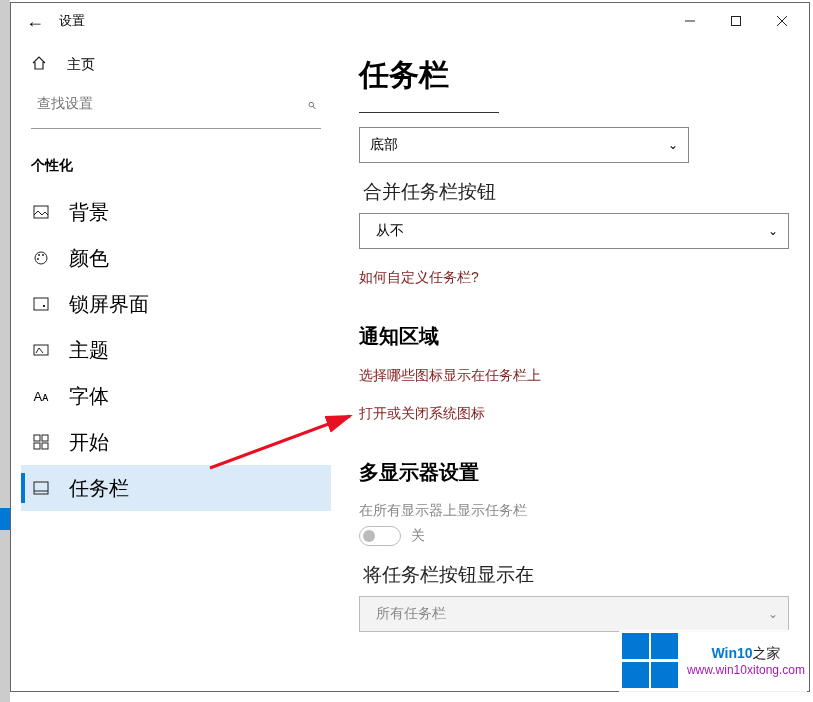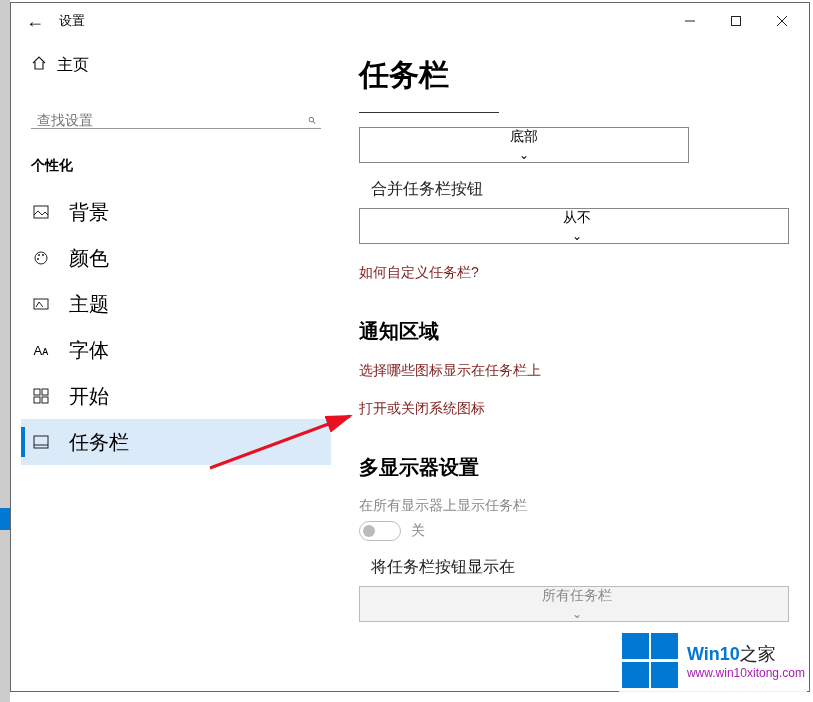--- a/index.html
+++ b/index.html
@@ -8,52 +8,52 @@
 .titlebar { height: 36px; display: flex; align-items: center; padding: 0 4px; }
 .titlebar .back { width: 40px; text-align: center; font-size: 18px; cursor: pointer; }
 .titlebar .title { font-size: 13px; margin-left: 4px; }
 .titlebar .spacer { flex: 1; }
 .winbtn { width: 46px; height: 32px; display: flex; align-items: center; justify-content: center; cursor: pointer; }
 .winbtn svg { width: 10px; height: 10px; }
 .content { flex: 1; display: flex; overflow: hidden; }
 .sidebar { width: 320px; padding: 0 0 0 10px; overflow-y: auto; }
 .home-row { display: flex; align-items: center; height: 40px; padding-left: 10px; margin-top: 6px; cursor: pointer; }
 .home-row .icon { width: 22px; }
-.home-row .label { font-size: 16px; margin-left: 4px; }
-.search-box { margin: 10px 10px 16px 10px; height: 34px; border-bottom: 1px solid #999; display: flex; align-items: flex-end; padding: 0 6px; }
+.home-row .label { font-size: 14px; margin-left: 14px; }
+.search-box { margin: 10px 10px 16px 10px; height: 34px; border-bottom: 1px solid #999; display: flex; align-items: flex-start; padding: 0 6px; }
 .search-box input { border: none; outline: none; flex: 1; font-size: 14px; background: transparent; }
 .search-icon { font-size: 15px; color: #555; transform: scaleX(-1); }
 .cat-title { font-size: 14px; font-weight: 600; padding: 12px 10px 14px 10px; }
 .nav-item { display: flex; align-items: center; height: 46px; padding-left: 10px; cursor: pointer; position: relative; }
 .nav-item .icon { width: 20px; display: flex; align-items: center; justify-content: center; }
 .nav-item .label { font-size: 20px; margin-left: 18px; }
 .nav-item.selected { background: #dbeaf8; }
 .nav-item.selected::before { content: ""; position: absolute; left: 0; top: 8px; bottom: 8px; width: 4px; background: #0078d4; }
 .main { flex: 1; padding: 10px 28px 0 28px; overflow-y: auto; }
 .page-title { font-size: 30px; font-weight: 600; margin: 6px 0 16px 0; }
 .divider-cut { border-top: 1px solid #333; width: 140px; margin-bottom: 14px; }
-.field-label { font-size: 16px; margin: 16px 0 8px 12px; color: #222; }
-.combo { border: 1px solid #888; height: 36px; width: 330px; display: flex; align-items: center; padding: 0 10px; justify-content: space-between; cursor: pointer; font-size: 14px; flex-direction: column; }
+.field-label { font-size: 19px; margin: 16px 0 8px 4px; color: #222; }
+.combo { border: 1px solid #888; height: 36px; width: 330px; display: flex; align-items: center; padding: 0 10px; justify-content: space-between; cursor: pointer; font-size: 14px; }
 .combo .chev { font-size: 12px; }
 .combo.disabled { border-color: #bbb; color: #888; background: #f3f3f3; cursor: default; }
 .link { color: #7f1d1d; font-size: 14px; margin: 20px 0 0 0; display: inline-block; cursor: pointer; }
 .section-title { font-size: 20px; font-weight: 600; margin: 36px 0 16px 0; }
 .disabled-label { color: #888; font-size: 14px; margin: 10px 0 6px 0; }
 .toggle-row { display: flex; align-items: center; }
 .toggle { width: 42px; height: 20px; border: 1px solid #888; border-radius: 10px; position: relative; background: #fff; margin-right: 10px; cursor: pointer; }
 .toggle .knob { width: 12px; height: 12px; background: #555; border-radius: 50%; position: absolute; left: 3px; top: 3px; }
 .toggle.disabled { border-color: #bbb; }
 .toggle.disabled .knob { background: #bbb; }
 .toggle-text { font-size: 14px; color: #888; }
 .arrow-annot { position: absolute; left: 200px; top: 398px; pointer-events: none; z-index: 5; }
 .watermark { position: absolute; right: 6px; bottom: 10px; display: flex; align-items: center; z-index: 10; background: rgba(255,255,255,0.9); padding: 2px; }
 .watermark .winlogo { width: 58px; height: 58px; display: flex; flex-wrap: wrap; }
 .watermark .winlogo span { width: 27px; height: 26px; background: #0078d4; margin: 1px; }
 .watermark .txt { margin-left: 8px; }
-.watermark .big { font-size: 18px; font-weight: 400; color: #222; }
+.watermark .big { font-size: 14px; font-weight: 400; color: #222; text-align: center; }
 .watermark .big b { color: #0078d4; font-weight: 600; }
 .watermark .url { font-size: 12px; color: #a21caf; }
 .leftstrip { position: absolute; left: 0; top: 0; width: 10px; height: 702px; background: #ccc; }
 .leftstrip .blue { position: absolute; left:0; top: 508px; width:10px; height: 22px; background: #0078d4; }
 .select-wide { width: 430px; border: 1px solid transparent; padding-left: 16px; }
 </style>
 </head>
 <body>
 
 <div class="leftstrip">
@@ -113,20 +113,29 @@
               <circle cx="6" cy="5" r="1" fill="#222"></circle>
               <circle cx="10" cy="5" r="1" fill="#222"></circle>
               <circle cx="5" cy="9" r="1" fill="#222"></circle>
             </svg>
           </span>
         <span class="label">颜色</span>
       </div>
       <div class="nav-item">
         <span class="icon">
             <svg width="16" height="16" viewBox="0 0 16 16">
+              <rect x="1" y="2" width="14" height="12" fill="none" stroke="#222"></rect>
+              <rect x="10" y="9" width="2" height="2" fill="#222"></rect>
+            </svg>
+          </span>
+        <span class="label">锁屏界面</span>
+      </div>
+      <div class="nav-item">
+        <span class="icon">
+            <svg width="16" height="16" viewBox="0 0 16 16">
               <rect x="1" y="3" width="14" height="10" fill="none" stroke="#222"></rect>
               <path d="M3 11 L6 6 L10 11" fill="none" stroke="#222"></path>
             </svg>
           </span>
         <span class="label">主题</span>
       </div>
       <div class="nav-item">
         <span class="icon">
             <span style="font-size:13px">Aᴀ</span>
           </span>

